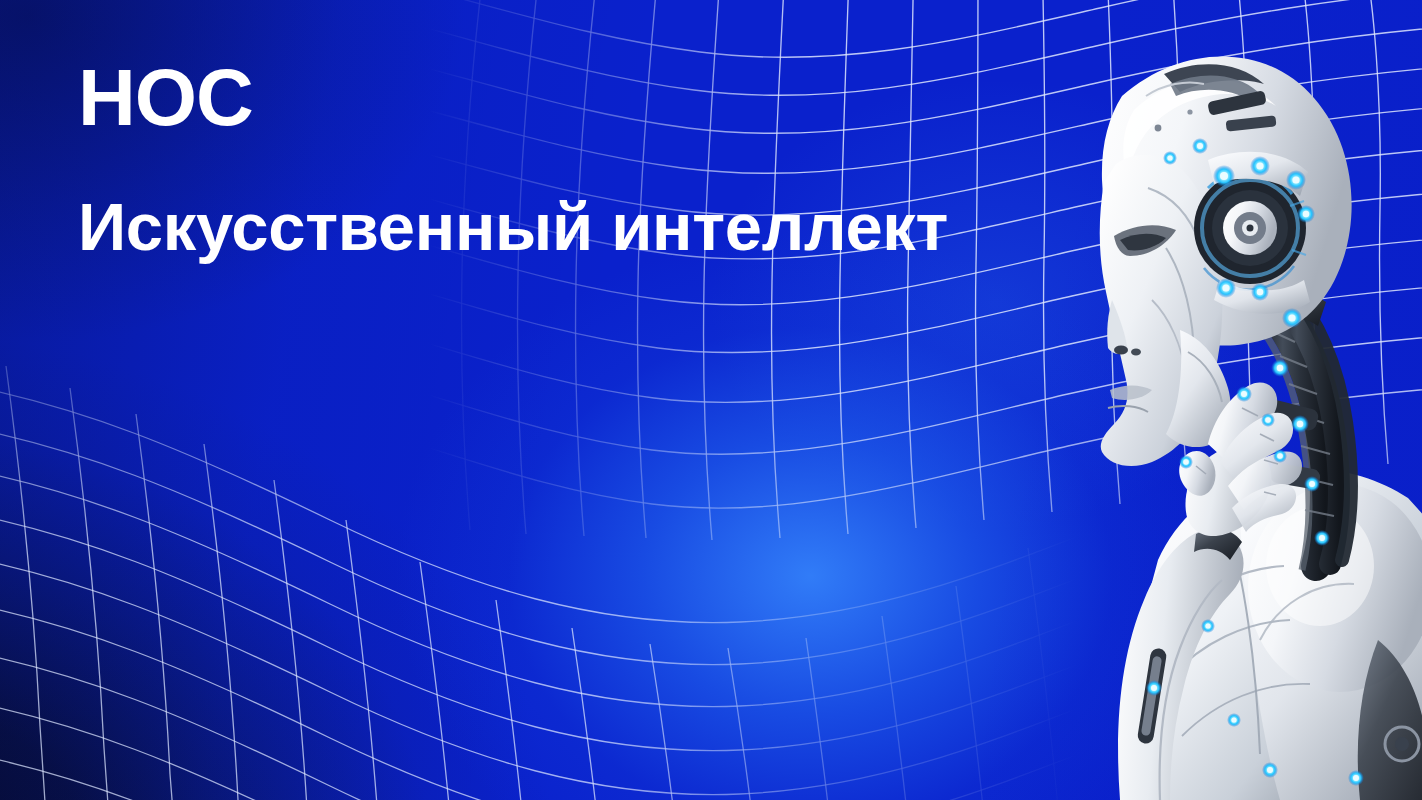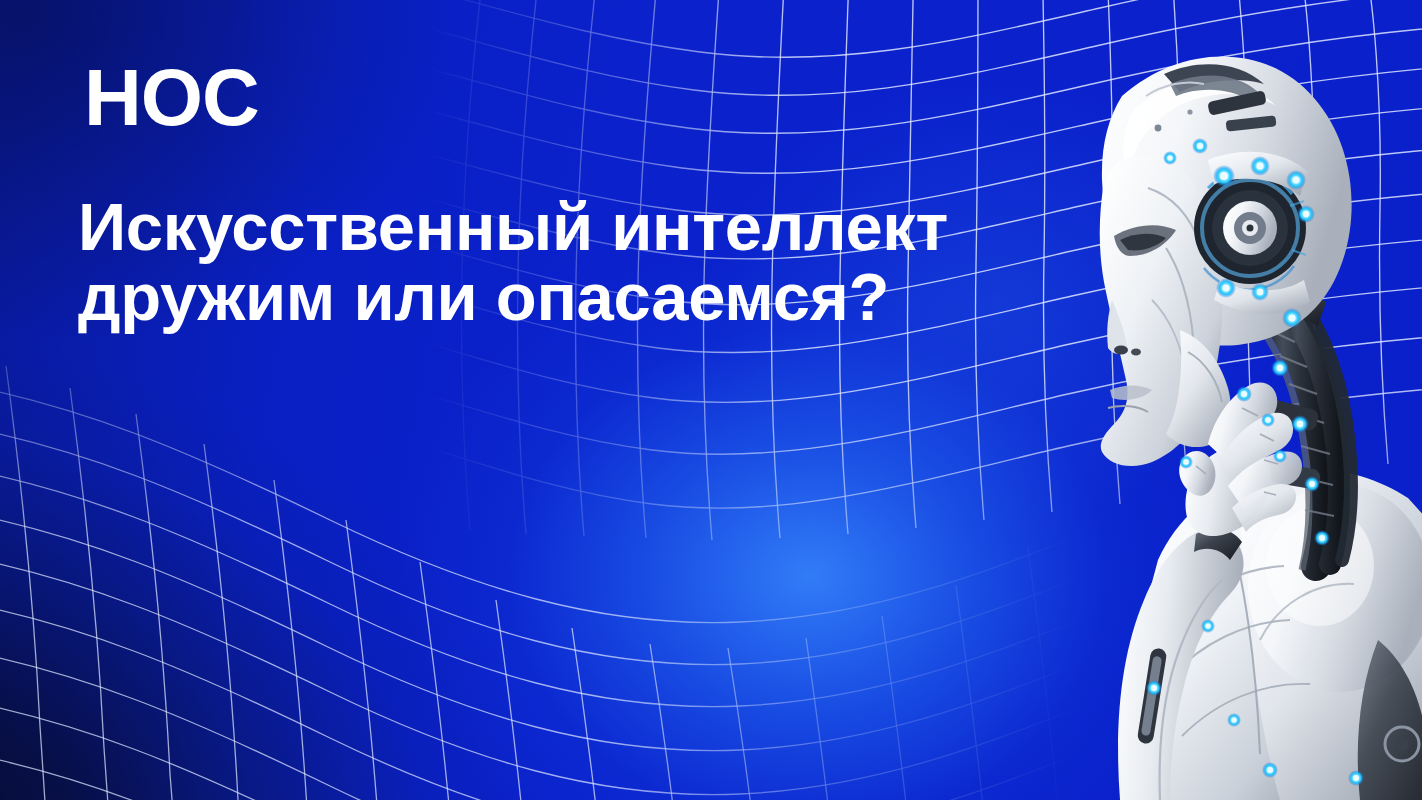--- a/index.html
+++ b/index.html
@@ -79,21 +79,21 @@
   .content {
     position: absolute;
     left: 78px;
     top: 0;
     width: 900px;
     height: 100%;
   }
   .logo {
     position: absolute;
     top: 58px;
-    left: 6px;
+    left: 0;
     color: #ffffff;
     font-size: 80px;
     line-height: 1;
     font-weight: 700;
     letter-spacing: -1px;
     white-space: nowrap;
   }
   .headline {
     position: absolute;
     top: 192px;
@@ -486,17 +486,16 @@
         </g>
       </g>
     </svg>
   </div>
 
   <div class="content">
     <div class="logo">НОС</div>
 
     <div class="headline">
       <span class="line">Искусственный интеллект</span>
-      <span class="line">дружим или опасаемся?</span>
     </div>
   </div>
 
 </div>
 
 </body></html>

